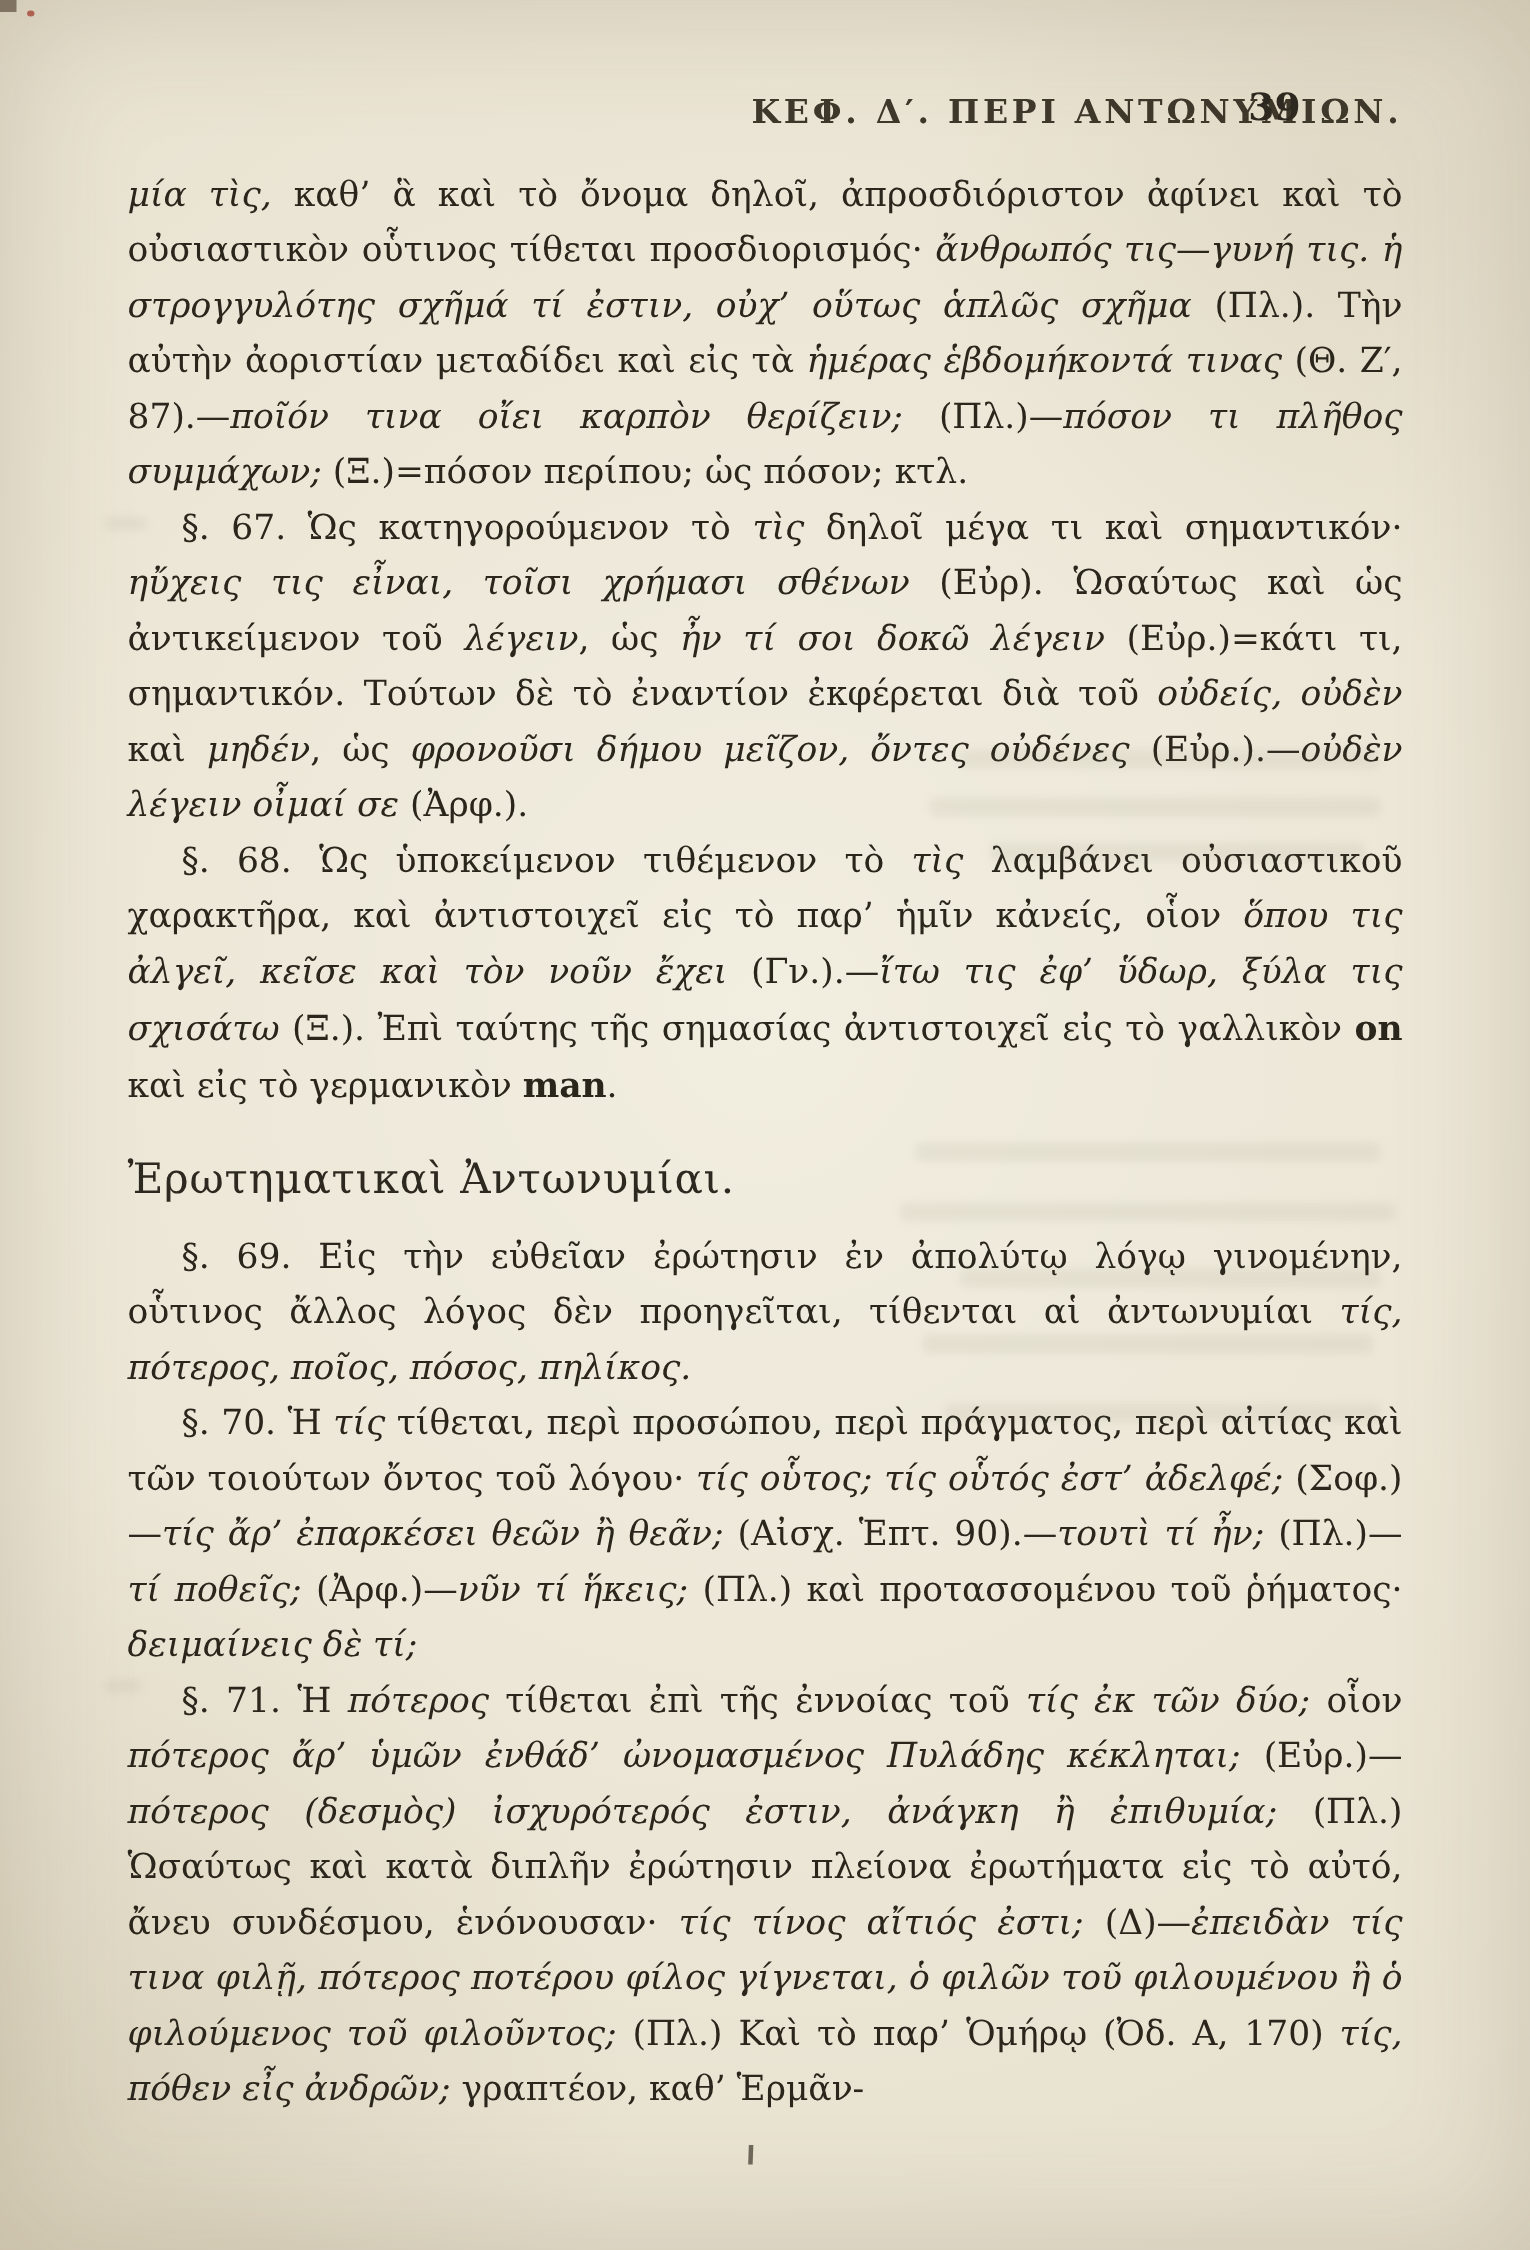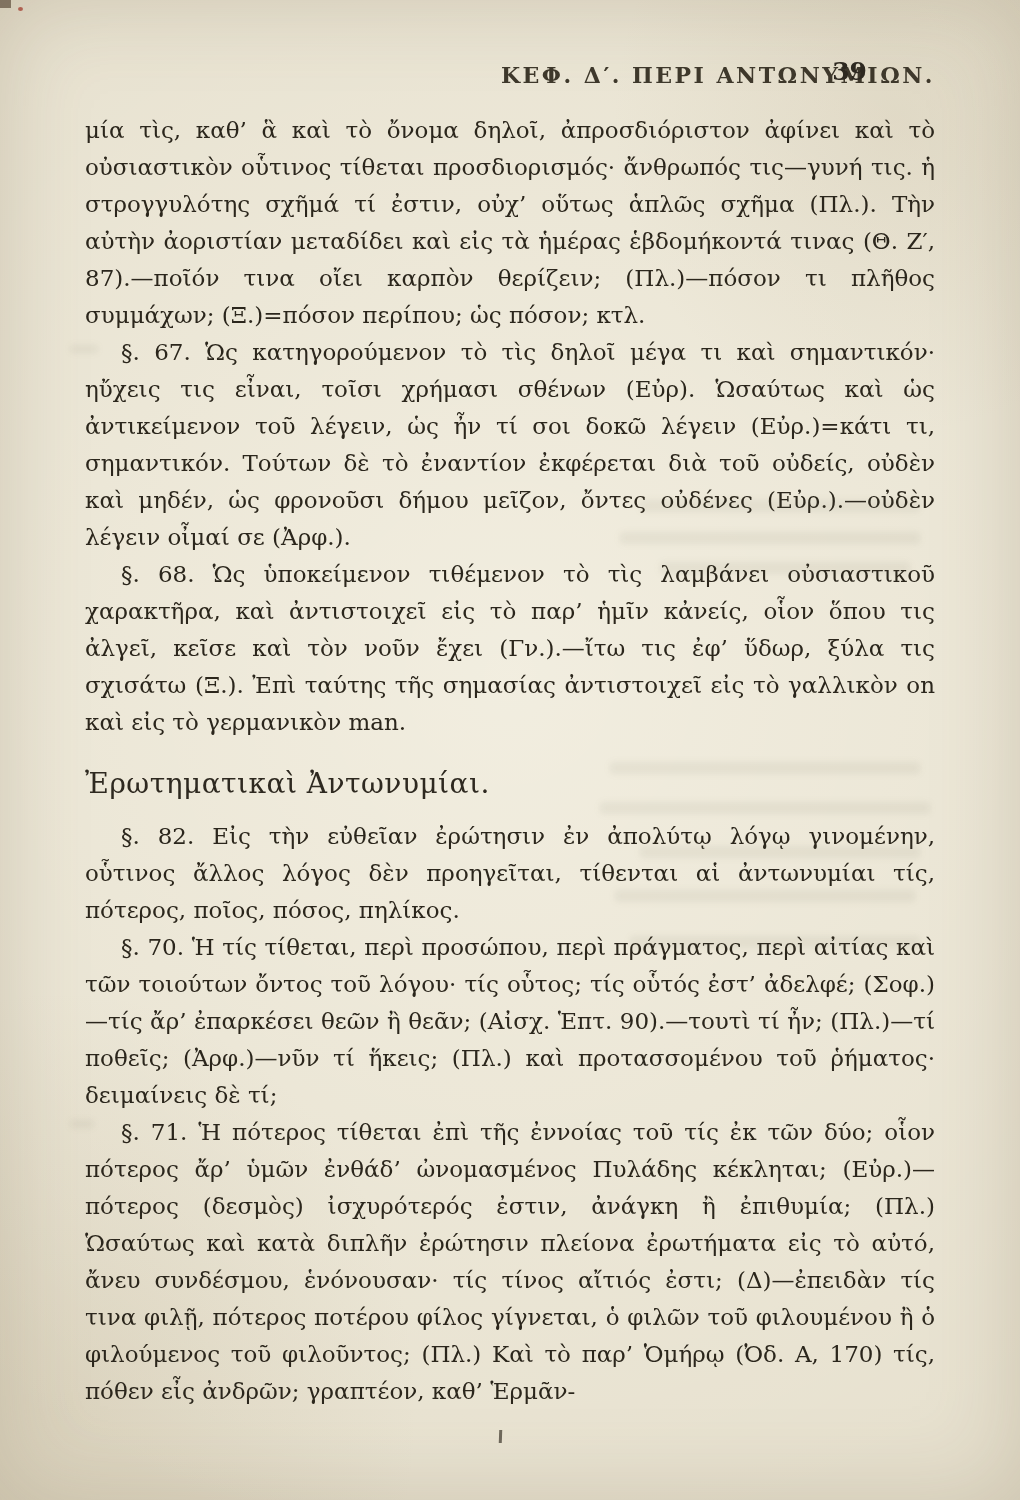--- a/index.html
+++ b/index.html
@@ -46,22 +46,22 @@
     top: 112px; left: 85px; width: 850px;
   }
   .para {
     margin: 0;
     font-size: 23px;
     line-height: 37px;
     text-align: justify;
     color: var(--ink, #2b261c);
   }
   .para.indent { text-indent: 36px; }
-  .it { }
-  .b  { font-weight: 400; margin-top: 41px; }
+  .it { font-style: italic; }
+  .b  { font-weight: 700; margin-top: 41px; }
 
   .section-heading {
     margin: 26px 0 18px 0;
     font-size: 28px;
     font-weight: 400;
     letter-spacing: 0.5px;
     text-align: left;
     color: #2e2920;
   }
 
@@ -111,21 +111,21 @@
   <div class="running-header">
     <div class="chapter-title">ΚΕΦ. Δ′. ΠΕΡΙ ΑΝΤΩΝΥΜΙΩΝ.</div>
     <div class="page-number">39</div>
   </div>
 
   <div class="body-text">
     <p class="para"><span class="it">μία τὶς,</span><span> καθ’ ἃ καὶ τὸ ὄνομα δηλοῖ, ἀπροσδιόριστον ἀφίνει καὶ τὸ οὐσιαστικὸν οὗτινος τίθεται προσδιορισμός· </span><span class="it">ἄνθρωπός τις—γυνή τις. ἡ στρογγυλότης σχῆμά τί ἐστιν, οὐχ’ οὕτως ἁπλῶς σχῆμα </span><span>(Πλ.). Τὴν αὐτὴν ἀοριστίαν μεταδίδει καὶ εἰς τὰ </span><span class="it">ἡμέρας ἑβδομήκοντά τινας </span><span>(Θ. Ζ′, 87).—</span><span class="it">ποῖόν τινα οἴει καρπὸν θερίζειν; </span><span>(Πλ.)—</span><span class="it">πόσον τι πλῆθος συμμάχων; </span><span>(Ξ.)=πόσον περίπου; ὡς πόσον; κτλ.</span></p>
     <p class="para indent"><span>§. 67. Ὡς κατηγορούμενον τὸ </span><span class="it">τὶς</span><span> δηλοῖ μέγα τι καὶ σημαντικόν· </span><span class="it">ηὔχεις τις εἶναι, τοῖσι χρήμασι σθένων </span><span>(Εὐρ). Ὡσαύτως καὶ ὡς ἀντικείμενον τοῦ </span><span class="it">λέγειν</span><span>, ὡς </span><span class="it">ἦν τί σοι δοκῶ λέγειν </span><span>(Εὐρ.)=κάτι τι, σημαντικόν. Τούτων δὲ τὸ ἐναντίον ἐκφέρεται διὰ τοῦ </span><span class="it">οὐδείς, οὐδὲν</span><span> καὶ </span><span class="it">μηδέν</span><span>, ὡς </span><span class="it">φρονοῦσι δήμου μεῖζον, ὄντες οὐδένες </span><span>(Εὐρ.).—</span><span class="it">οὐδὲν λέγειν οἶμαί σε </span><span>(Ἀρφ.).</span></p>
     <p class="para indent"><span>§. 68. Ὡς ὑποκείμενον τιθέμενον τὸ </span><span class="it">τὶς</span><span> λαμβάνει οὐσιαστικοῦ χαρακτῆρα, καὶ ἀντιστοιχεῖ εἰς τὸ παρ’ ἡμῖν κἀνείς, οἷον </span><span class="it">ὅπου τις ἀλγεῖ, κεῖσε καὶ τὸν νοῦν ἔχει </span><span>(Γν.).—</span><span class="it">ἴτω τις ἐφ’ ὕδωρ, ξύλα τις σχισάτω </span><span>(Ξ.). Ἐπὶ ταύτης τῆς σημασίας ἀντιστοιχεῖ εἰς τὸ γαλλικὸν </span><span class="b">on</span><span> καὶ εἰς τὸ γερμανικὸν </span><span class="b">man</span><span>.</span></p>
     <h2 class="section-heading">Ἐρωτηματικαὶ Ἀντωνυμίαι.</h2>
-    <p class="para indent"><span>§. 82. Εἰς τὴν εὐθεῖαν ἐρώτησιν ἐν ἀπολύτῳ λόγῳ γινομένην, οὗτινος ἄλλος λόγος δὲν προηγεῖται, τίθενται αἱ ἀντωνυμίαι </span><span class="it">τίς, πότερος, ποῖος, πόσος, πηλίκος.</span></p>
+    <p class="para indent"><span>§. 69. Εἰς τὴν εὐθεῖαν ἐρώτησιν ἐν ἀπολύτῳ λόγῳ γινομένην, οὗτινος ἄλλος λόγος δὲν προηγεῖται, τίθενται αἱ ἀντωνυμίαι </span><span class="it">τίς, πότερος, ποῖος, πόσος, πηλίκος.</span></p>
     <p class="para indent"><span>§. 70. Ἡ </span><span class="it">τίς</span><span> τίθεται, περὶ προσώπου, περὶ πράγματος, περὶ αἰτίας καὶ τῶν τοιούτων ὄντος τοῦ λόγου· </span><span class="it">τίς οὗτος; τίς οὗτός ἐστ’ ἀδελφέ; </span><span>(Σοφ.)—</span><span class="it">τίς ἄρ’ ἐπαρκέσει θεῶν ἢ θεᾶν; </span><span>(Αἰσχ. Ἑπτ. 90).—</span><span class="it">τουτὶ τί ἦν; </span><span>(Πλ.)—</span><span class="it">τί ποθεῖς; </span><span>(Ἀρφ.)—</span><span class="it">νῦν τί ἥκεις; </span><span>(Πλ.) καὶ προτασσομένου τοῦ ῥήματος· </span><span class="it">δειμαίνεις δὲ τί;</span></p>
     <p class="para indent"><span>§. 71. Ἡ </span><span class="it">πότερος</span><span> τίθεται ἐπὶ τῆς ἐννοίας τοῦ </span><span class="it">τίς ἐκ τῶν δύο; </span><span>οἷον </span><span class="it">πότερος ἄρ’ ὑμῶν ἐνθάδ’ ὠνομασμένος Πυλάδης κέκληται; </span><span>(Εὐρ.)—</span><span class="it">πότερος (δεσμὸς) ἰσχυρότερός ἐστιν, ἀνάγκη ἢ ἐπιθυμία; </span><span>(Πλ.) Ὡσαύτως καὶ κατὰ διπλῆν ἐρώτησιν πλείονα ἐρωτήματα εἰς τὸ αὐτό, ἄνευ συνδέσμου, ἑνόνουσαν· </span><span class="it">τίς τίνος αἴτιός ἐστι; </span><span>(Δ)—</span><span class="it">ἐπειδὰν τίς τινα φιλῇ, πότερος ποτέρου φίλος γίγνεται, ὁ φιλῶν τοῦ φιλουμένου ἢ ὁ φιλούμενος τοῦ φιλοῦντος; </span><span>(Πλ.) Καὶ τὸ παρ’ Ὁμήρῳ (Ὀδ. Α, 170) </span><span class="it">τίς, πόθεν εἶς ἀνδρῶν; </span><span>γραπτέον, καθ’ Ἑρμᾶν-</span></p>
   </div>
 
   <div>
     <div class="ghost g1"></div>
     <div class="ghost g2"></div>
     <div class="ghost g3"></div>
     <div class="ghost g4"></div>
     <div class="ghost g5"></div>

